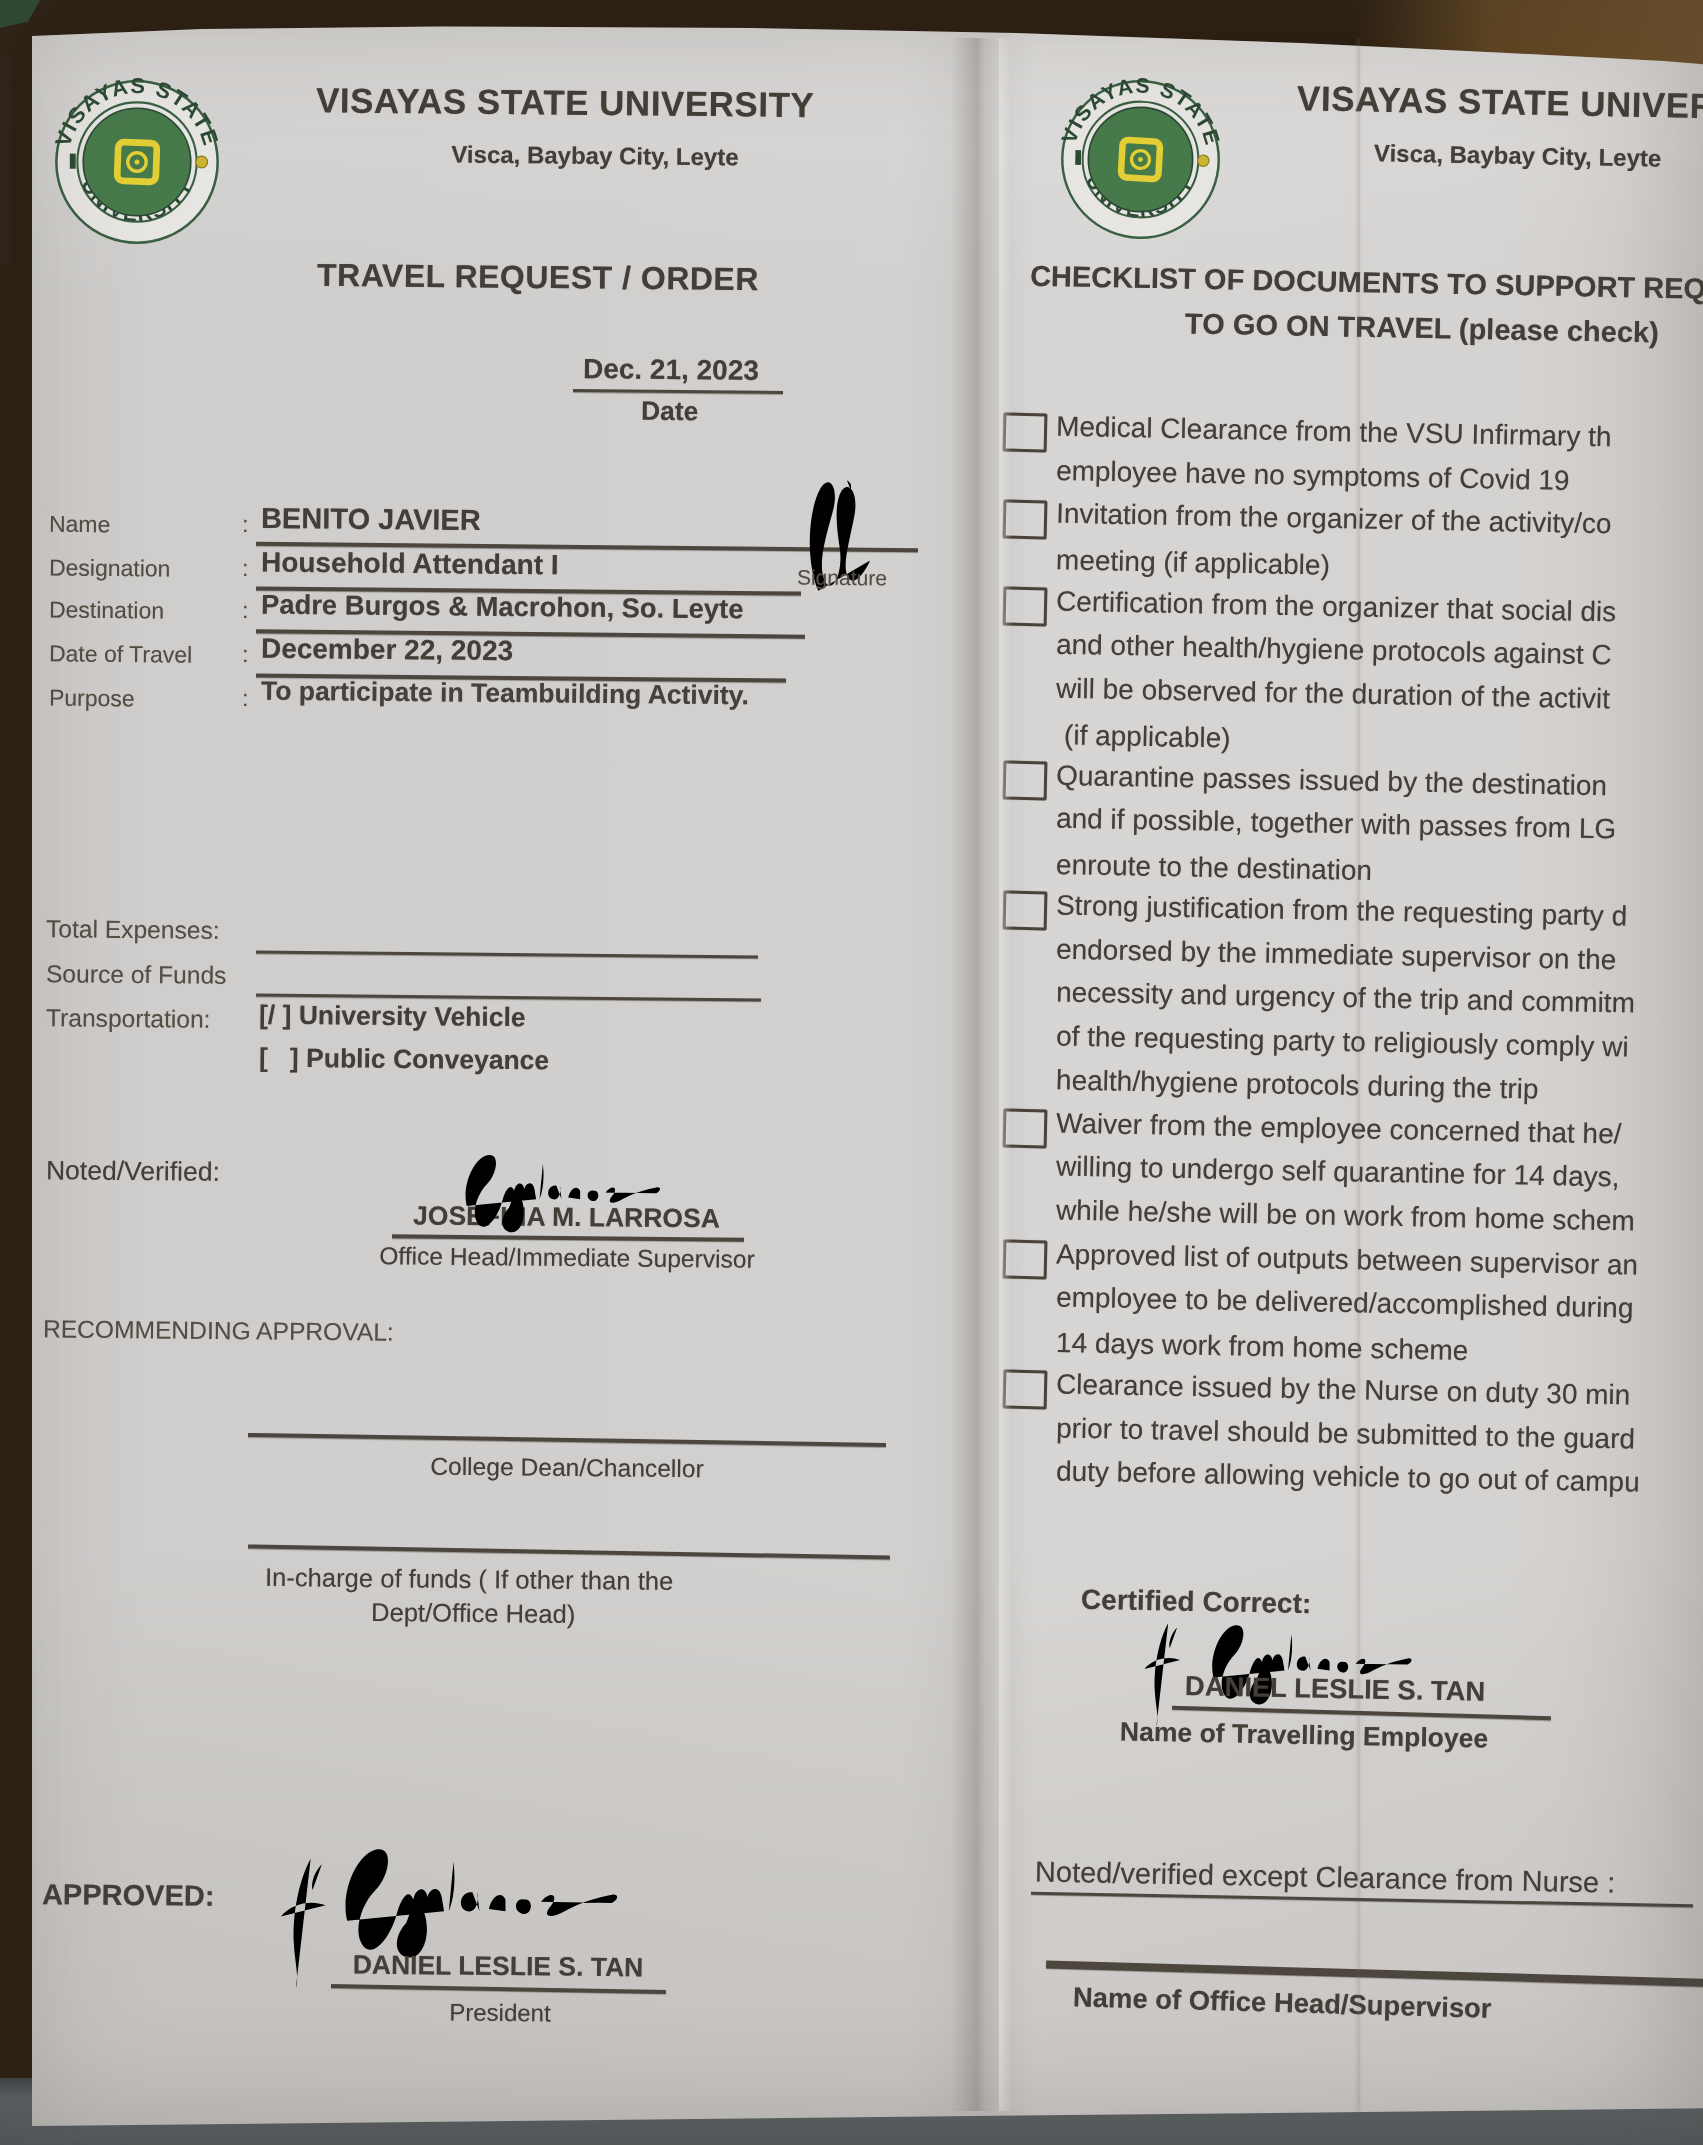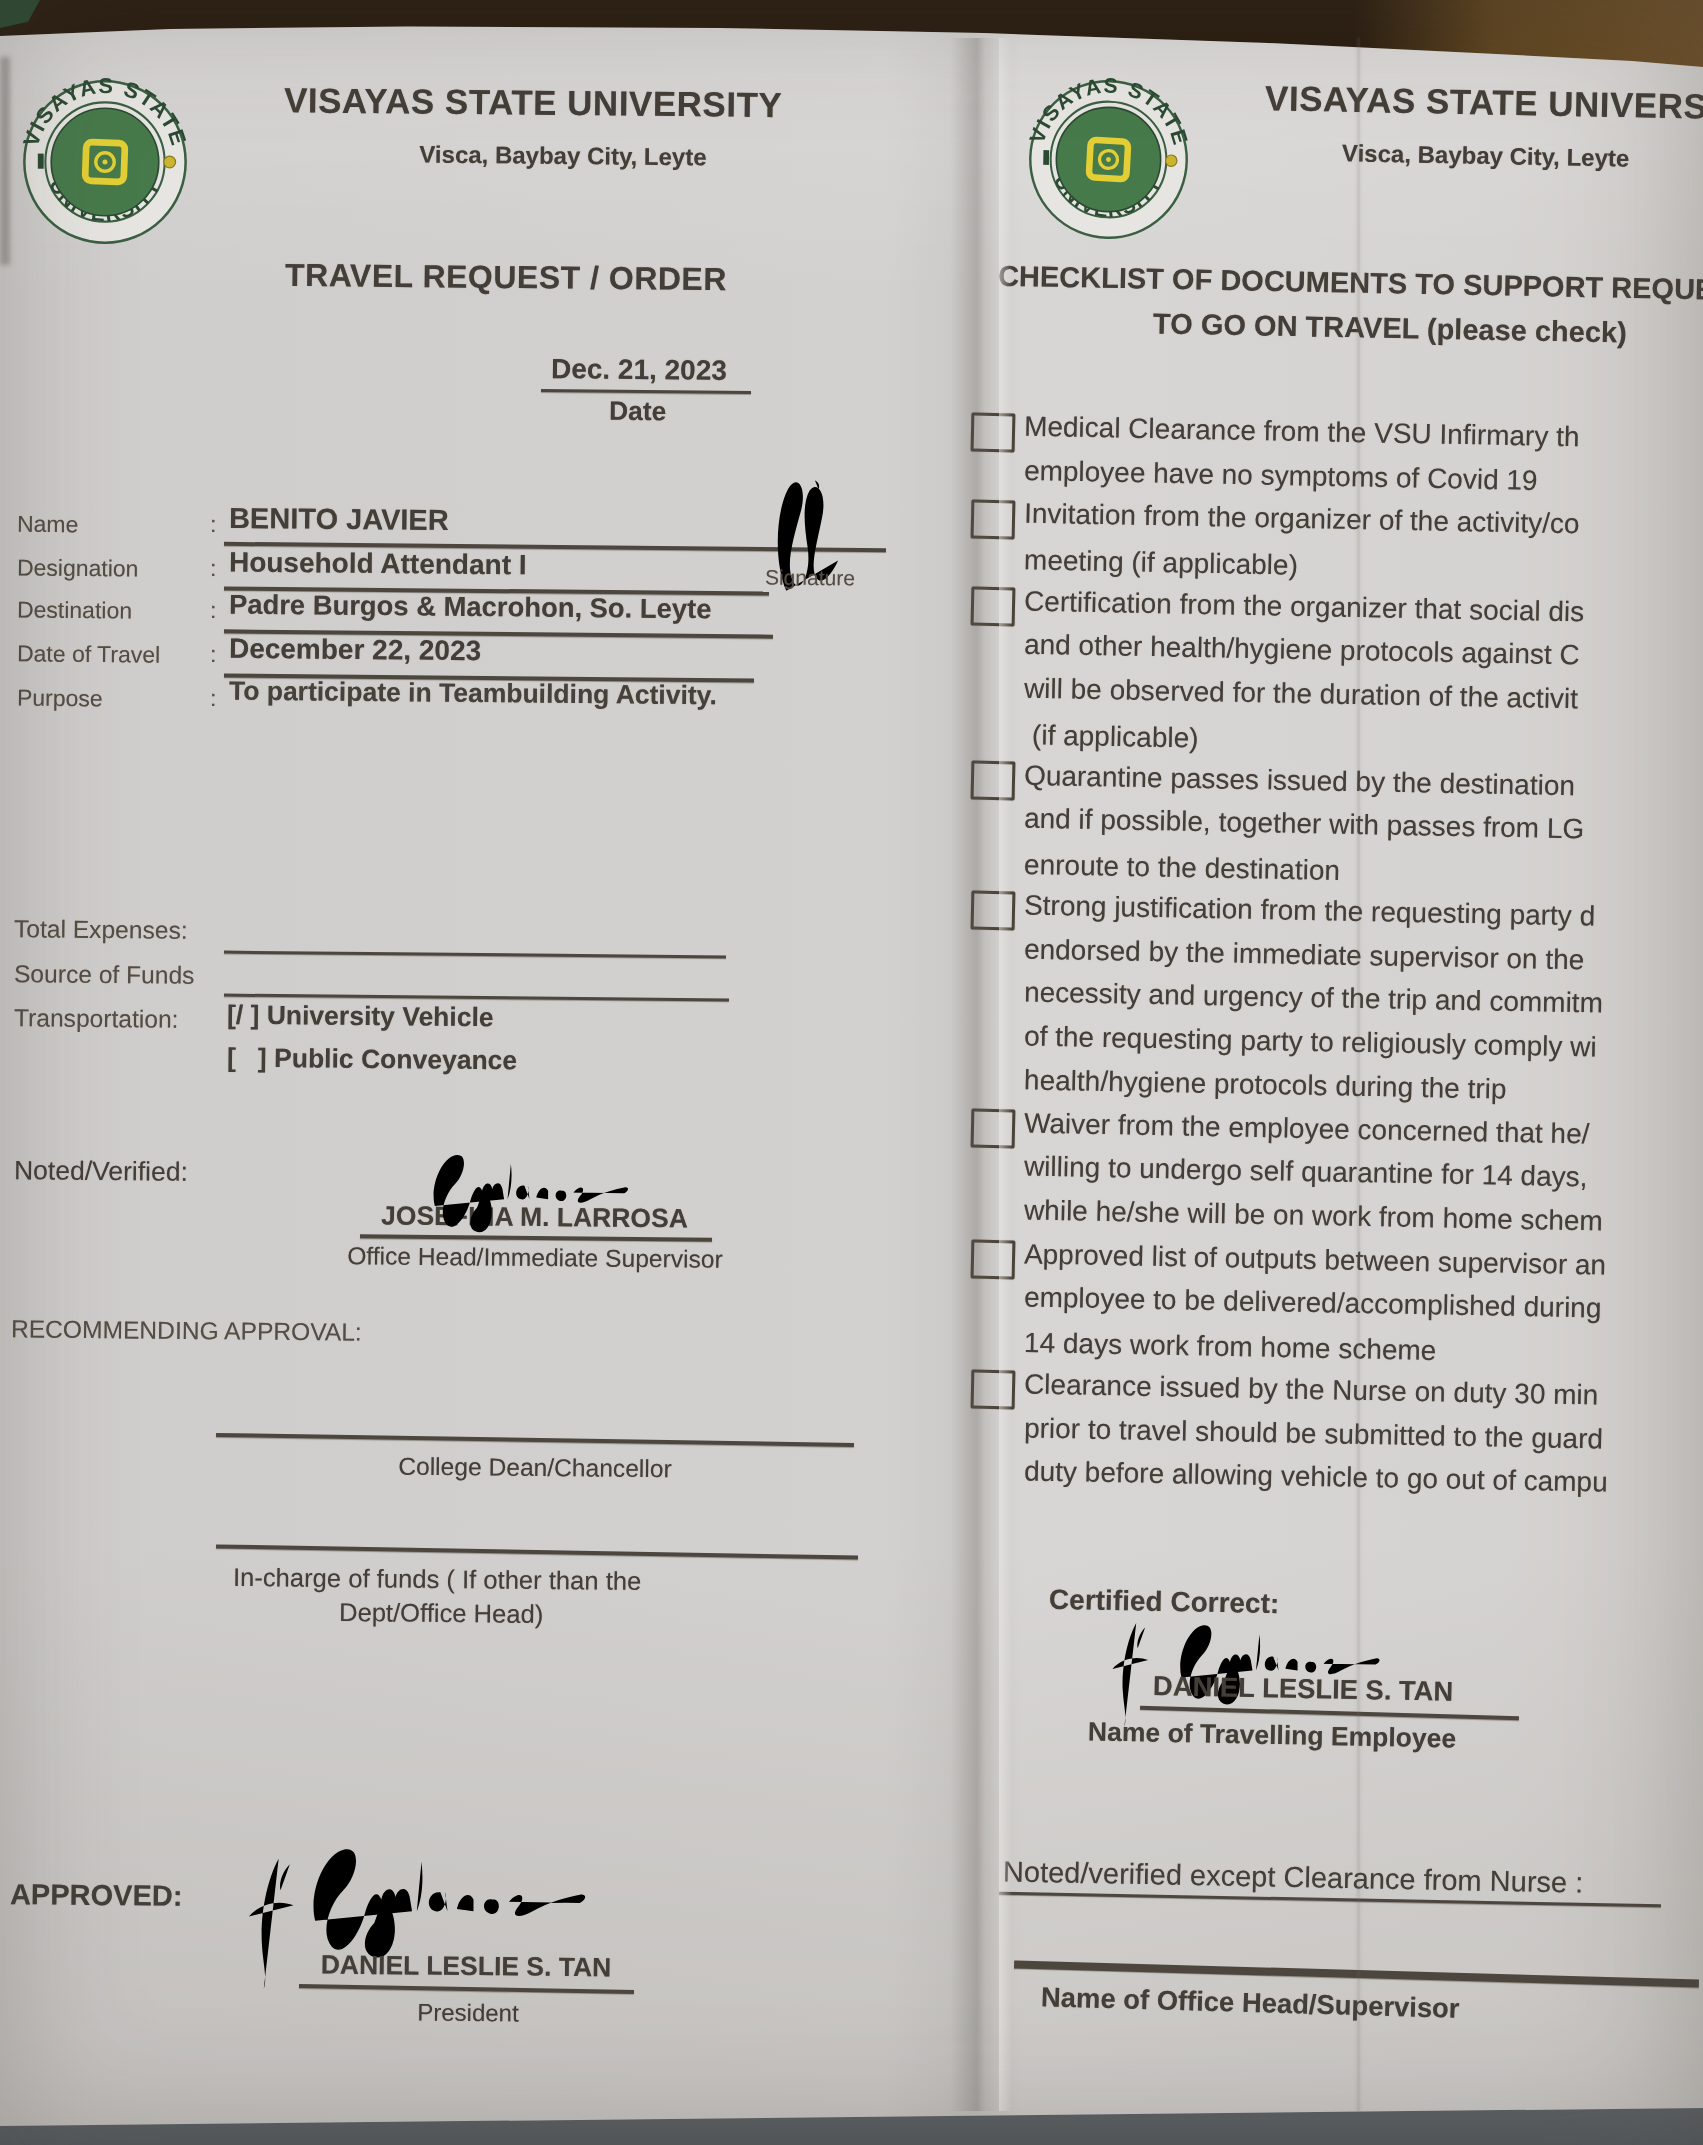--- a/index.html
+++ b/index.html
@@ -20,20 +20,21 @@
   
   #bottom-band{position:absolute;left:0;top:2078px;width:1703px;height:67px;
     background:linear-gradient(180deg,#3e4245 0%,var(--band-gray,#5d6164) 30%,#555a5d 100%);}
   
   #paper{
     position:absolute;inset:0;
     background:
       linear-gradient(180deg,rgba(255,255,255,.16) 0%,rgba(255,255,255,0) 14%,rgba(255,255,255,0) 72%,rgba(95,88,80,.12) 100%),
       linear-gradient(90deg,#cfcdcb 0%,#d3d1cf 52%,#cac8c6 57.2%,#d8d6d4 60%,#d5d3d1 88%,#cfccc9 100%);
     clip-path:polygon(0 36px,170px 29px,407px 26.5px,719px 28px,984px 33px,1268px 43px,1476px 53px,1632px 61px,1703px 67px,1703px 2108px,0 2126px);
+    margin-left:32px;
   }
   #vignette{position:absolute;inset:0;pointer-events:none;
     box-shadow:inset 0 0 132px rgba(70,64,58,.28);}
   .crease-v{position:absolute;top:38px;height:2073px;pointer-events:none;}
   #crease-mid{left:950px;width:49px;
     background:linear-gradient(90deg,rgba(95,90,84,0) 0%,rgba(95,90,84,.28) 55%,rgba(130,124,118,.12) 72%,rgba(130,124,118,0) 100%);}
   #curl-light{left:999px;width:13.2px;background:linear-gradient(90deg,rgba(240,238,235,.55),rgba(240,238,235,0));}
   #crease-right{left:1357px;width:2.8px;background:rgba(110,104,98,.16);box-shadow:0 0 3.8px rgba(110,104,98,.18);}
   #edge-shadow-left{position:absolute;left:0;top:57px;width:9.5px;height:208px;background:rgba(55,48,42,.30);filter:blur(2.8px);}
 

